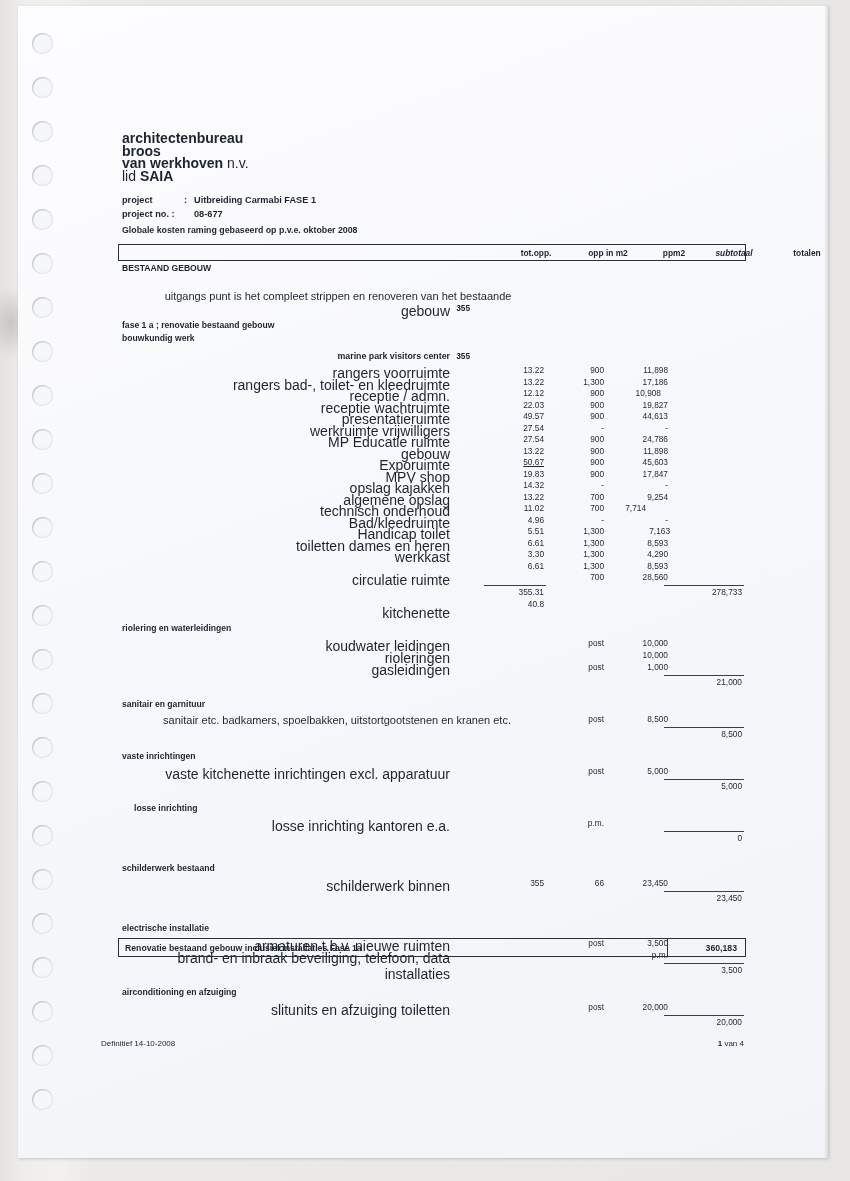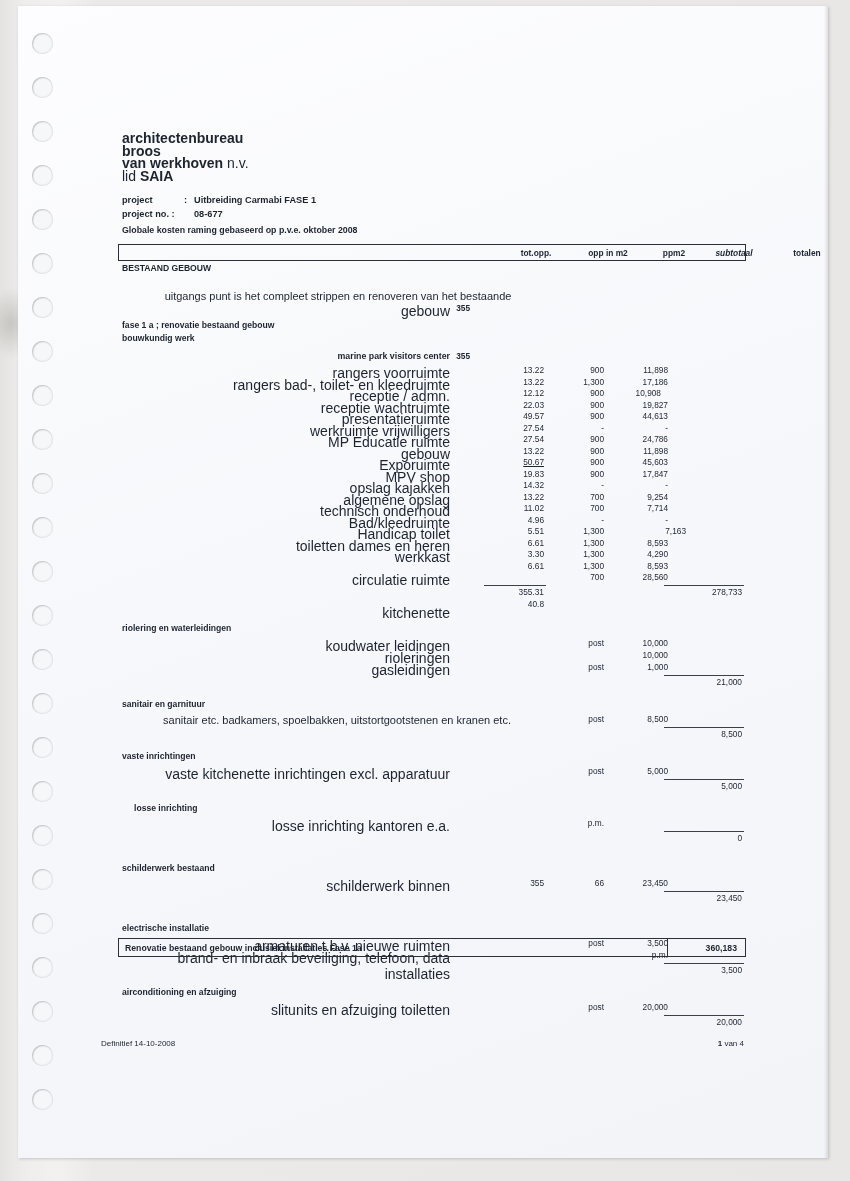--- a/index.html
+++ b/index.html
@@ -189,29 +189,29 @@
         <div class="num" style="left: 456px; width: 70px; top: 474px;">14.32</div>
         <div class="num" style="left: 524px; width: 62px; top: 474px;">-</div>
         <div class="num" style="left: 580px; width: 70px; top: 474px;">-</div>
         <div class="lbl-r" style="left: 172px; width: 260px; top: 485.5px;">algemene opslag</div>
         <div class="num" style="left: 456px; width: 70px; top: 485.5px;">13.22</div>
         <div class="num" style="left: 524px; width: 62px; top: 485.5px;">700</div>
         <div class="num" style="left: 580px; width: 70px; top: 485.5px;">9,254</div>
         <div class="lbl-r" style="left: 172px; width: 260px; top: 497px;">technisch onderhoud</div>
         <div class="num" style="left: 456px; width: 70px; top: 497px;">11.02</div>
         <div class="num" style="left: 524px; width: 62px; top: 497px;">700</div>
-        <div class="num" style="left: 580px; width: 70px; top: 497px;">7,714</div>
+        <div class="num" style="left: 580px; width: 48px; top: 497px;">7,714</div>
         <div class="lbl-r" style="left: 172px; width: 260px; top: 508.5px;">Bad/kleedruimte</div>
         <div class="num" style="left: 456px; width: 70px; top: 508.5px;">4.96</div>
         <div class="num" style="left: 524px; width: 62px; top: 508.5px;">-</div>
         <div class="num" style="left: 580px; width: 70px; top: 508.5px;">-</div>
         <div class="lbl-r" style="left: 172px; width: 260px; top: 520px;">Handicap toilet</div>
         <div class="num" style="left: 456px; width: 70px; top: 520px;">5.51</div>
         <div class="num" style="left: 524px; width: 62px; top: 520px;">1,300</div>
-        <div class="num" style="left: 580px; width: 88px; top: 520px;">7,163</div>
+        <div class="num" style="left: 580px; width: 72px; top: 520px;">7,163</div>
         <div class="lbl-r" style="left: 172px; width: 260px; top: 531.5px;">toiletten dames en heren</div>
         <div class="num" style="left: 456px; width: 70px; top: 531.5px;">6.61</div>
         <div class="num" style="left: 524px; width: 62px; top: 531.5px;">1,300</div>
         <div class="num" style="left: 580px; width: 70px; top: 531.5px;">8,593</div>
         <div class="lbl-r" style="left: 172px; width: 260px; top: 543px;">werkkast</div>
         <div class="num" style="left: 456px; width: 70px; top: 543px;">3.30</div>
         <div class="num" style="left: 524px; width: 62px; top: 543px;">1,300</div>
         <div class="num" style="left: 580px; width: 70px; top: 543px;">4,290</div>
         <div class="lbl-r" style="left: 172px; width: 260px; top: 554.5px; margin-top: 44px;">kitchenette</div>
         <div class="num" style="left: 456px; width: 70px; top: 554.5px;">6.61</div>

